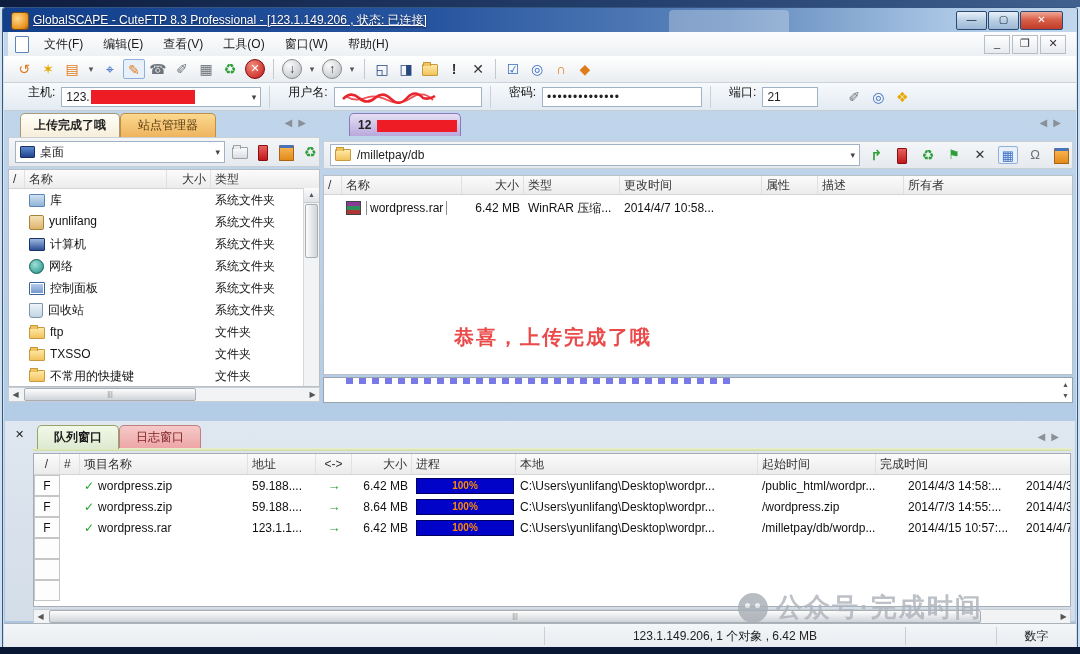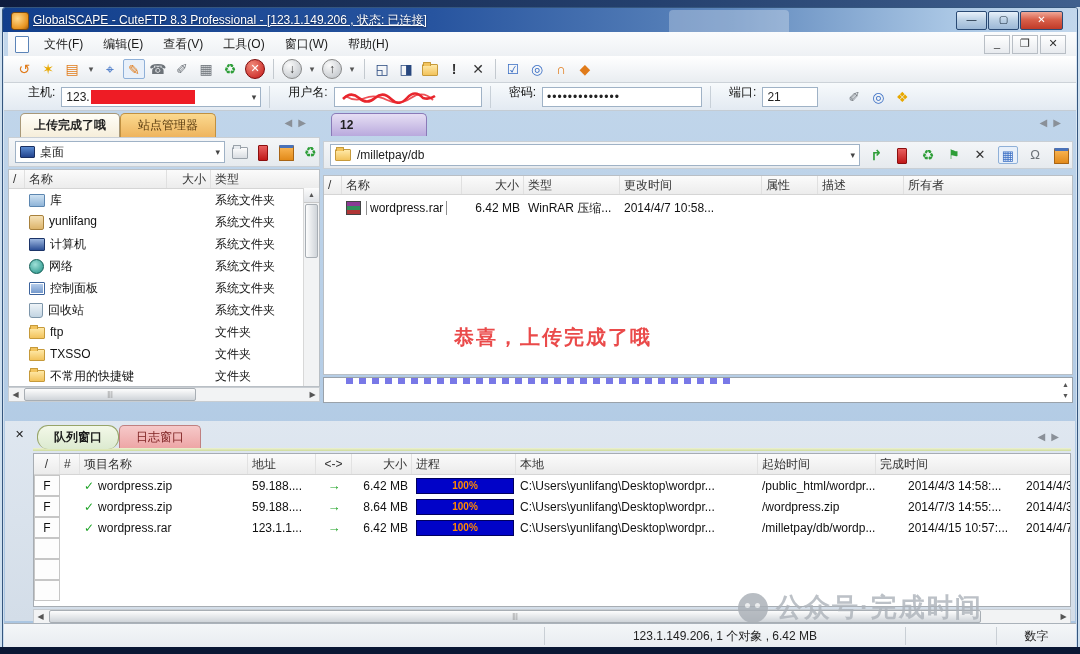--- a/index.html
+++ b/index.html
@@ -101,21 +101,21 @@
   .redmsg{position:absolute;left:130px;top:148px;font-size:20px;font-weight:bold;color:#ea4a4a;letter-spacing:2px;}
   .logstrip{position:absolute;left:0;right:0;top:266px;height:26px;border:1px solid #9aa2aa;background:#fff;box-sizing:border-box;overflow:hidden;}
   .logsmudge{position:absolute;left:22px;top:-3px;width:390px;height:9px;
     background:repeating-linear-gradient(90deg,rgba(30,30,215,.6) 0 7px,rgba(30,30,215,0) 7px 13px);}
   .logarrs{position:absolute;right:3px;top:1px;font-size:7px;color:#555;line-height:11px;text-align:center;}
   
   .queue{left:2px;top:413px;width:1070px;height:200px;background:linear-gradient(#dfe7f0,#d3dde8);}
   .qclose{position:absolute;left:10px;top:7px;font-size:11px;color:#222;font-weight:bold;}
   .qtab{position:absolute;top:4px;height:23px;border-radius:5px 5px 0 0;border:1px solid #97a468;border-bottom:none;
     text-align:center;line-height:22px;font-size:12px;}
-  .qtab.q1{left:32px;width:80px;background:linear-gradient(#f3f8e8,#dcead0);font-weight:bold;color:#1a1a1a;z-index:2;border-radius:11px;}
+  .qtab.q1{left:32px;width:80px;background:linear-gradient(#f3f8e8,#dcead0);font-weight:bold;color:#1a1a1a;z-index:2;}
   .qtab.q2{left:114px;width:80px;background:linear-gradient(#f6c9c9,#eda4a4);color:#7c1f1f;border-color:#c08080;}
   .qaccent{position:absolute;left:28px;right:4px;top:27px;height:3px;background:linear-gradient(#eef2d2,#cddb9c);}
   .qtable{position:absolute;left:28px;right:4px;top:32px;height:152px;background:#fff;border:1px solid #a7adb3;overflow:hidden;}
   .qhead,.qrow{display:flex;align-items:center;white-space:nowrap;}
   .qhead{height:20px;background:linear-gradient(#fbfbfb,#ebebeb);border-bottom:1px solid #d5d5d5;color:#333;}
   .qhead span{padding:0 4px;border-right:1px solid #e2e2e2;height:20px;line-height:20px;box-sizing:border-box;}
   .qrow{height:21px;color:#111;}
   .qc{padding:0 4px;box-sizing:border-box;overflow:hidden;}
   .w-flag{flex:0 0 26px;text-align:center;}
   .w-num{flex:0 0 20px;}
@@ -327,21 +327,21 @@
       </div>
       <div class="hscroll" style="top:276px">
         <span class="harr">◀</span>
         <div class="hthumb" style="width:170px">|||</div>
         <span class="harr" style="margin-left:auto">▶</span>
       </div>
     </div>
 
     <div class="abs rpane">
       <div class="tabrow">
-        <div class="tab remote" style="left:8px;width:96px">
+        <div class="tab remote" style="left:26px;width:112px">
           <span>12</span>
           <span class="redact" style="width:80px;height:12px;margin-left:2px;vertical-align:middle"></span>
         </div>
         <div class="navpair" style="right:6px">
           <span>◀</span><span>▶</span>
         </div>
       </div>
       <div class="pathbar">
         <div class="pathinput">
           <span class="fold" style="margin-right:6px"></span>

